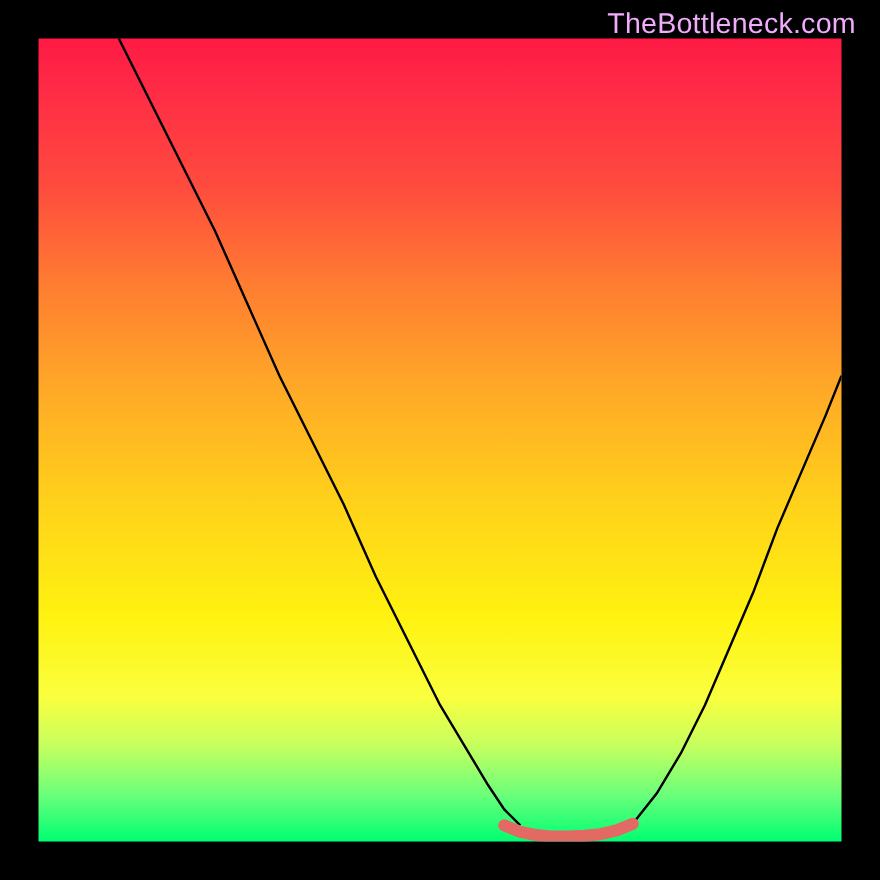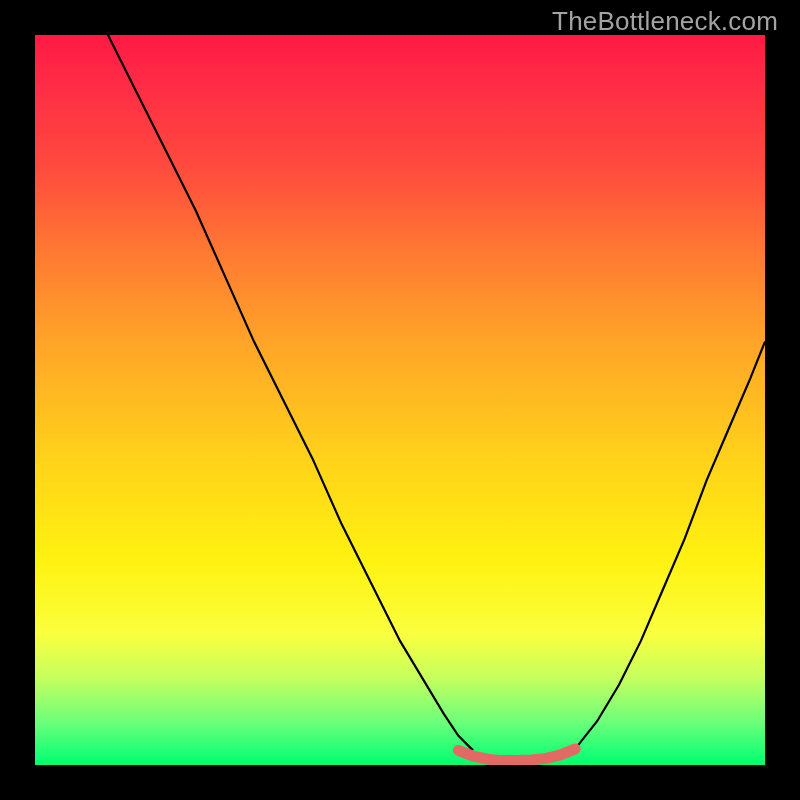--- a/index.html
+++ b/index.html
@@ -38,21 +38,21 @@
       #faff3e 82%,
       #c6ff5e 88%,
       #6eff7a 94%,
       #00ff72 100%
     );
   }
   .watermark {
     position: absolute;
     top: 6px;
     right: 22px;
-    color: #a3a3a3;
+    color: #f0abfc;
     font-size: 26px;
     font-weight: 500;
     letter-spacing: 0.2px;
   }
   svg.curves {
     position: absolute;
     left: 0;
     top: 0;
     width: 730px;
     height: 730px;

